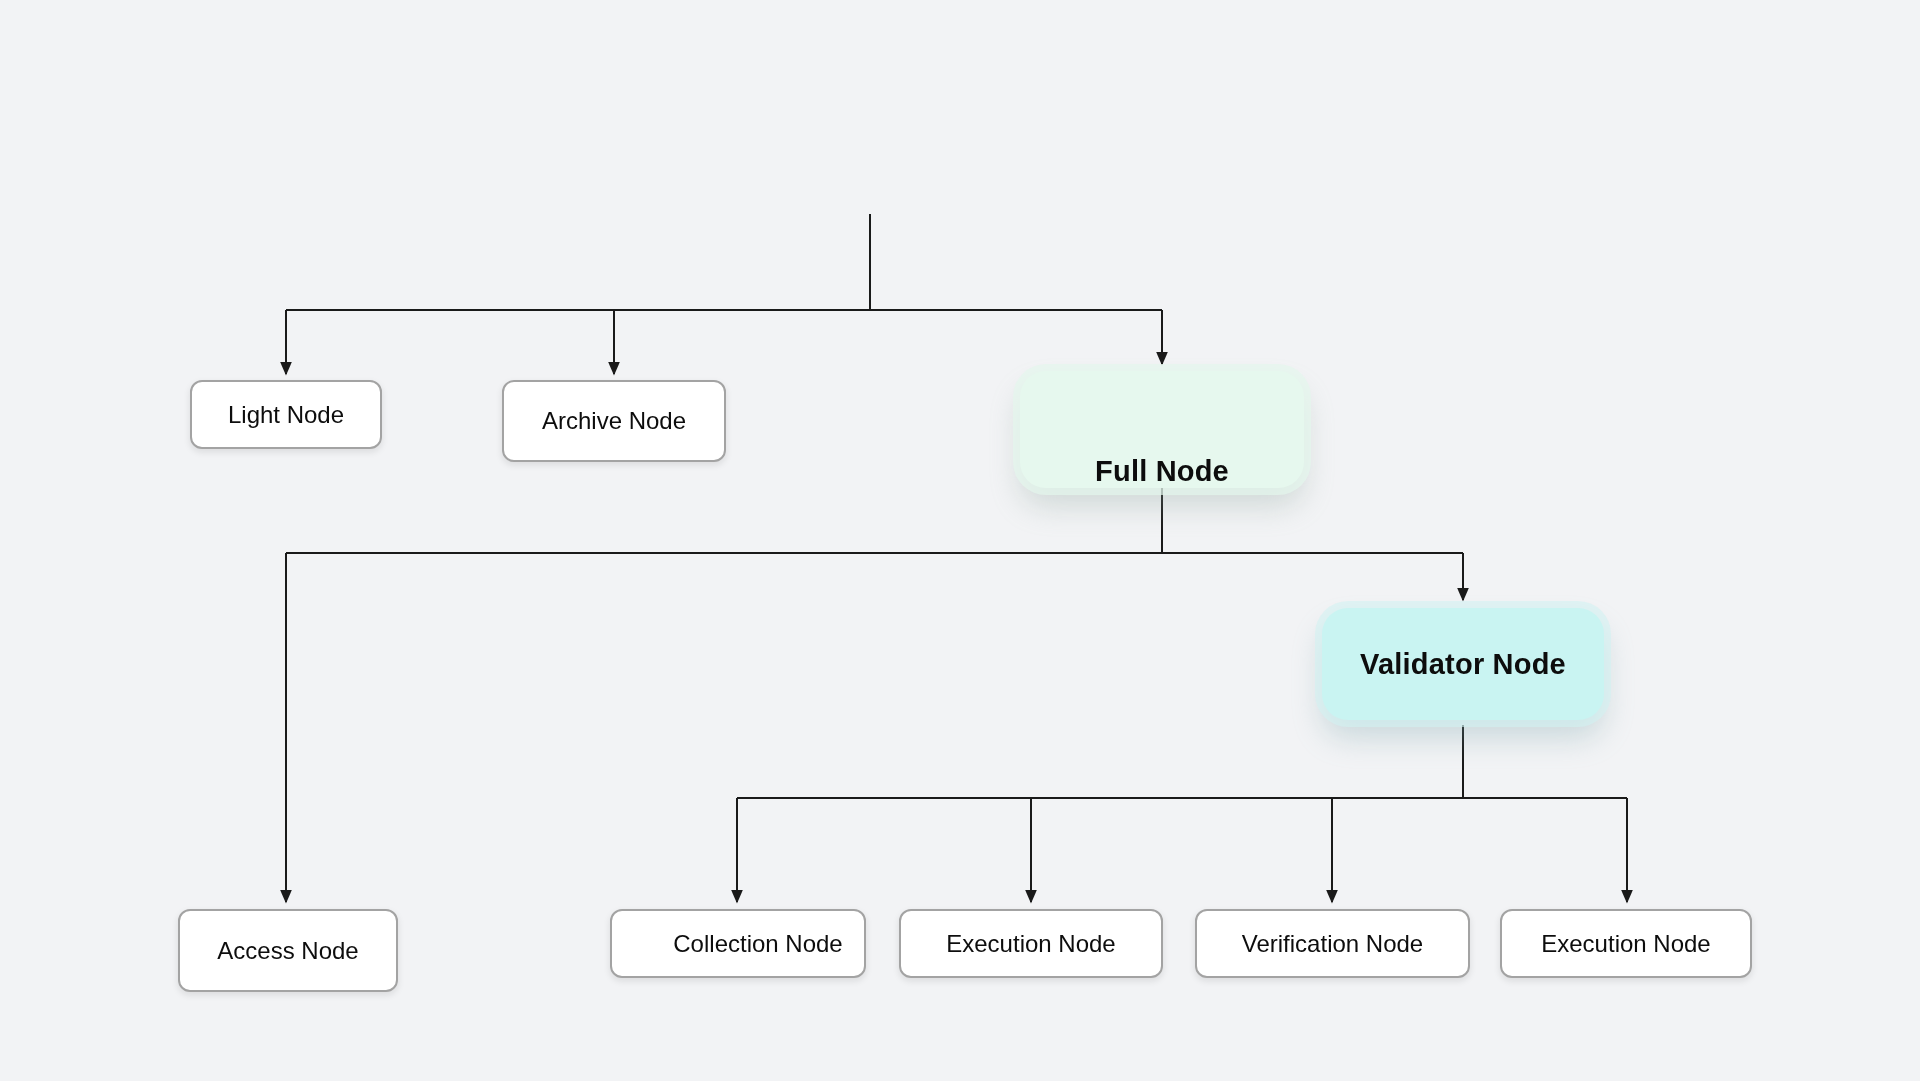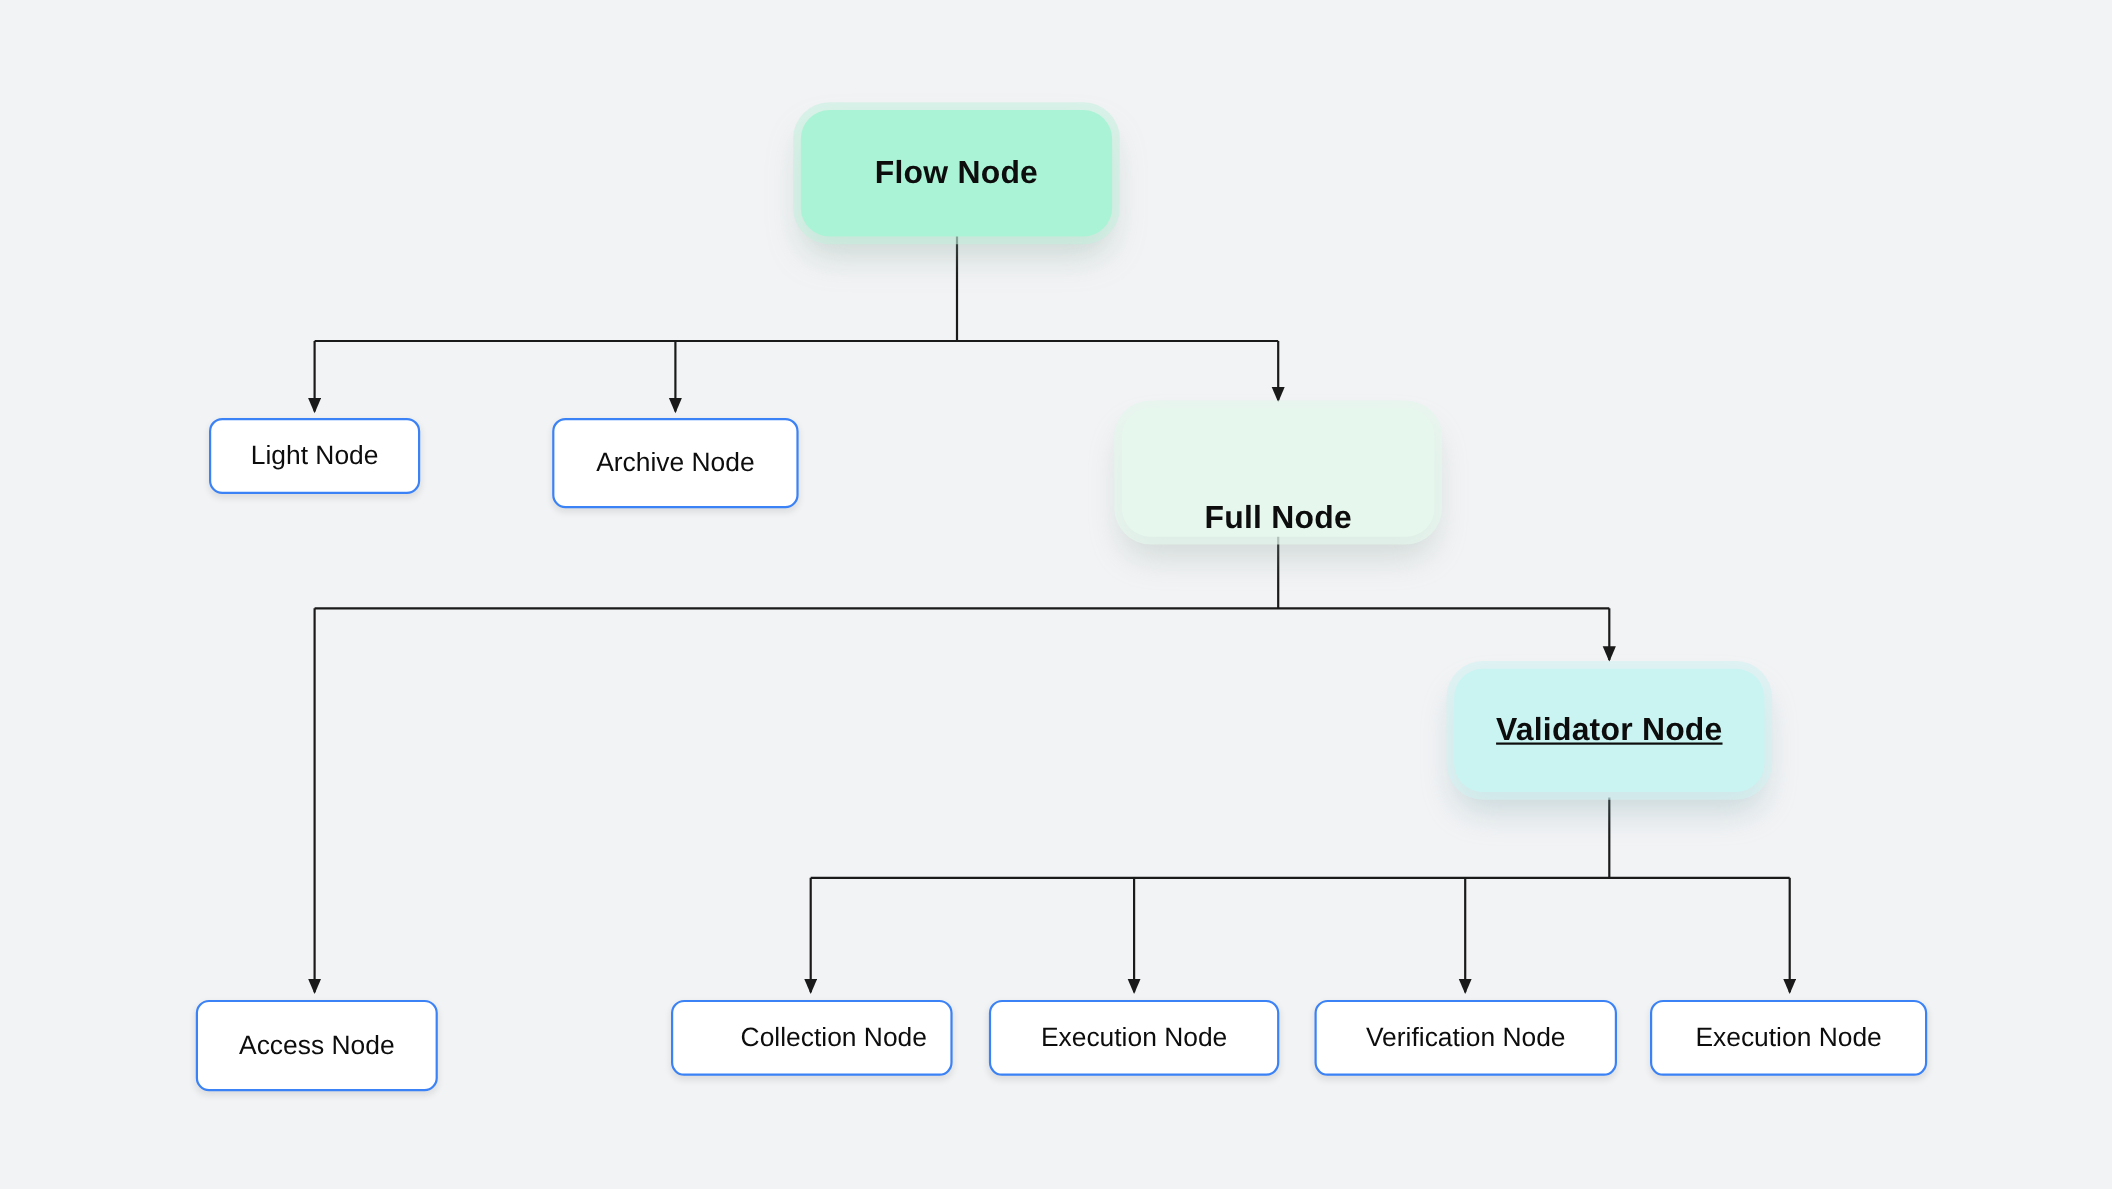--- a/index.html
+++ b/index.html
@@ -33,39 +33,38 @@
     white-space: nowrap;
   }
   .node.accent {
     border-radius: 26px;
     font-size: 29px;
     font-weight: 600;
     letter-spacing: 0.2px;
   }
   .node.leaf {
     background: #ffffff;
-    border: 2px solid #3b82f6;
+    border: 2px solid #a3a3a3;
     border-radius: 12px;
     font-size: 24px;
     font-weight: 500;
     box-shadow: 0 3px 7px rgba(15, 20, 18, 0.10);
   }
   #node-flow {
     left: 728px; top: 100px; width: 283px; height: 115px;
     box-shadow: 0 0 0 7px rgba(196, 241, 223, 0.55), 0 18px 30px rgba(135, 170, 155, 0.35);
   }
   #node-full {
     left: 1020px; top: 371px; width: 284px; height: 117px;
     box-shadow: 0 0 0 7px rgba(228, 246, 237, 0.70), 0 18px 30px rgba(140, 165, 155, 0.33);
     align-items: flex-end;
   }
   #node-validator {
     left: 1322px; top: 608px; width: 282px; height: 112px;
     box-shadow: 0 0 0 7px rgba(210, 242, 241, 0.60), 0 18px 30px rgba(120, 165, 170, 0.33);
-    text-decoration: underline;
   }
   #node-light        { left: 190px;  top: 380px; width: 192px; height: 69px; }
   #node-archive      { left: 502px;  top: 380px; width: 224px; height: 82px; }
   #node-access       { left: 178px;  top: 909px; width: 220px; height: 83px; }
   #node-collection   { left: 610px;  top: 909px; width: 256px; height: 69px; }
   #node-consensus    { left: 899px;  top: 909px; width: 264px; height: 69px; }
   #node-verification { left: 1195px; top: 909px; width: 275px; height: 69px; }
   #node-execution    { left: 1500px; top: 909px; width: 252px; height: 69px; }
 </style>
 </head>
@@ -94,23 +93,20 @@
 
       <path d="M1463,725 L1463,798"></path>
       <path d="M737,798 L1627,798"></path>
       <path d="M737,798 L737,902" marker-end="url(#arrow)"></path>
       <path d="M1031,798 L1031,902" marker-end="url(#arrow)"></path>
       <path d="M1332,798 L1332,902" marker-end="url(#arrow)"></path>
       <path d="M1627,798 L1627,902" marker-end="url(#arrow)"></path>
     </g>
   </svg>
 
-  <div class="node accent" id="node-flow" style="background-color: rgb(171, 243, 214);">
-    <span>Flow Node</span>
-  </div>
 
   <div class="node leaf" id="node-light" style="background-color: rgb(255, 255, 255);">
     <span>Light Node</span>
   </div>
 
   <div class="node leaf" id="node-archive" style="background-color: rgb(255, 255, 255);">
     <span>Archive Node</span>
   </div>
 
   <div class="node accent" id="node-full" style="background-color: rgb(230, 248, 238);">

